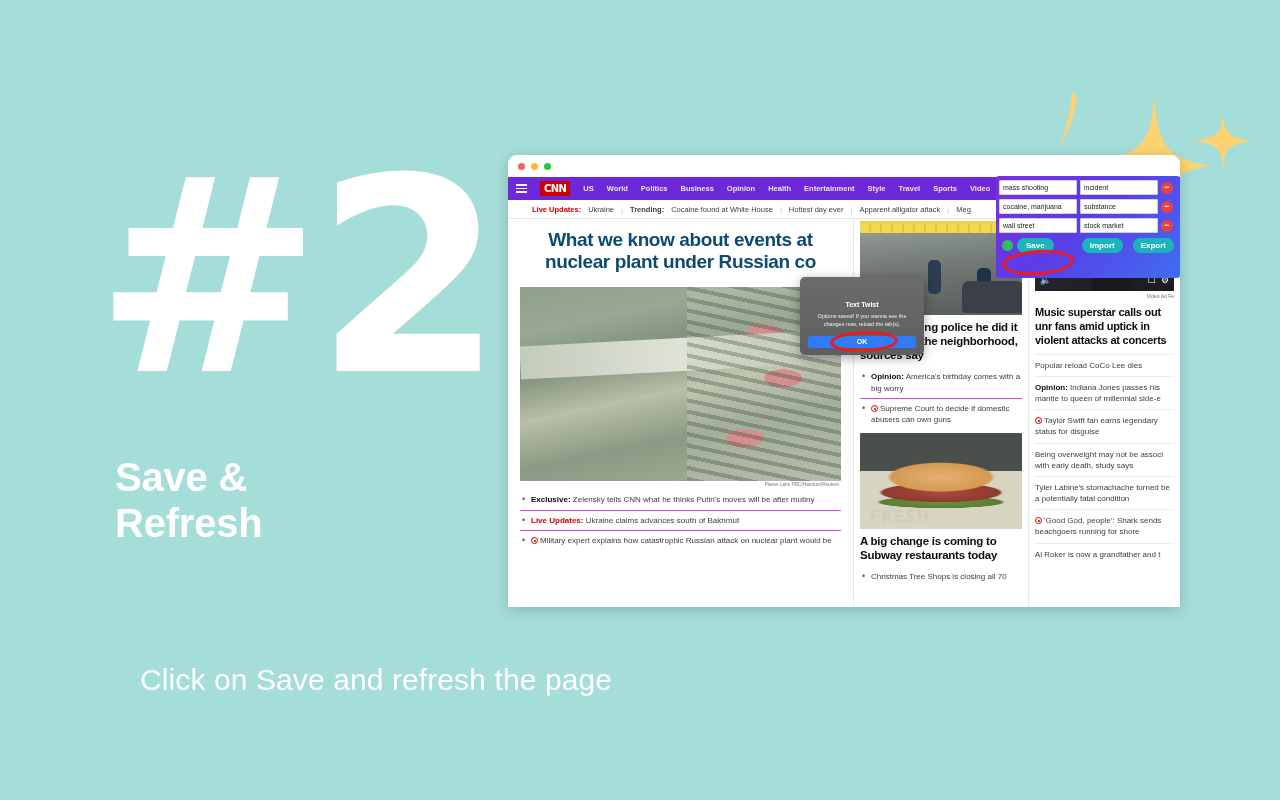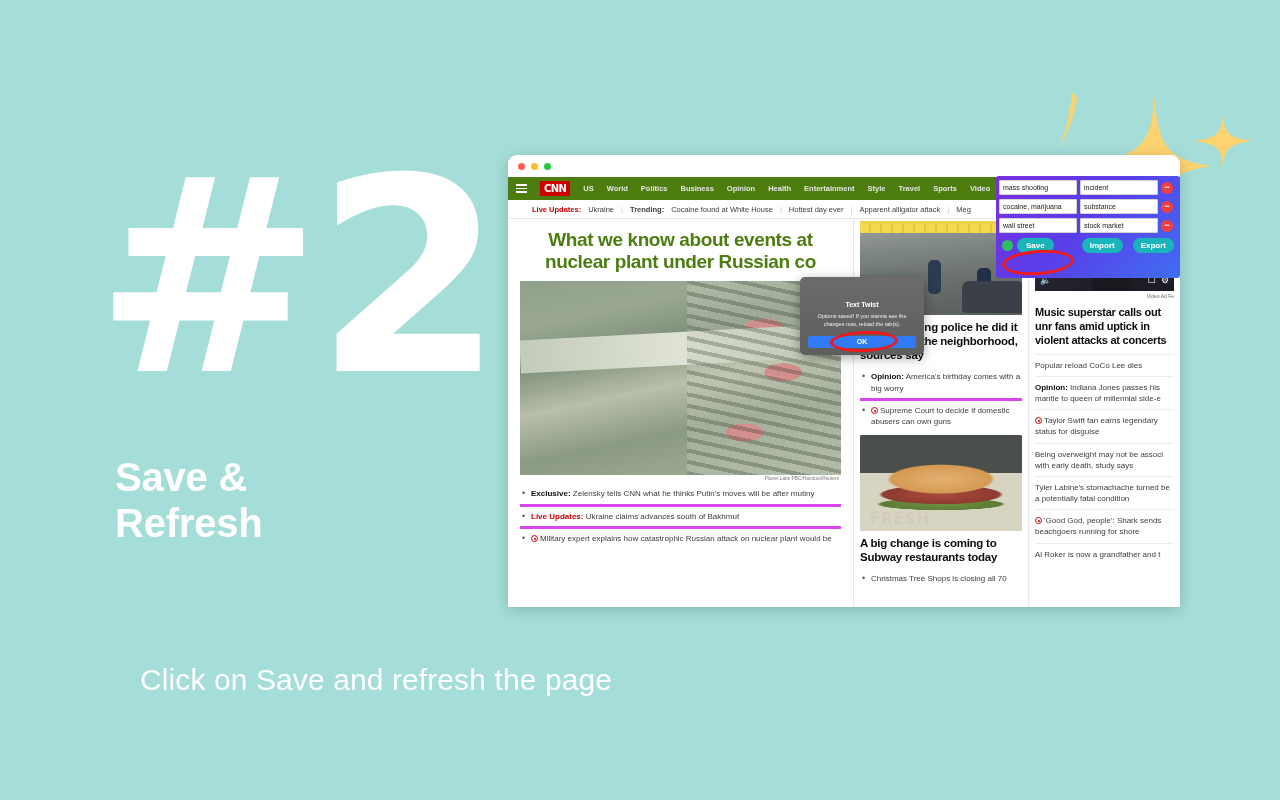--- a/index.html
+++ b/index.html
@@ -50,21 +50,21 @@
     height: 22px; background: #ffffff;
     display: flex; align-items: center; padding-left: 10px; gap: 6px;
   }
   .dot { width: 7px; height: 7px; border-radius: 50%; }
   .dot.red { background: #ff5f57; }
   .dot.yellow { background: #febc2e; }
   .dot.green { background: #28c840; }
 
   
   .cnn-nav {
-    height: 23px; background: #4d7c0f;
+    height: 23px; background: #6d28d9;
     display: flex; align-items: center; gap: 13px;
     padding: 0 8px; color: #ffffff;
   }
   .hamburger { display: flex; flex-direction: column; gap: 2px; width: 11px; }
   .hamburger i { display: block; height: 1.5px; background: #fff; }
   .cnn-logo {
     background: #cc0000; color: #fff; font-weight: 800;
     font-size: 10px; padding: 3px 4px 2px; letter-spacing: -0.6px;
     font-family: "DejaVu Sans", sans-serif; line-height: 1;
   }
@@ -83,23 +83,23 @@
   .ticker .lbl.red { color: #cc0000; }
   .ticker .sep { color: #c8c8c8; }
 
   
   .cnn-body { display: flex; height: 388px; }
   .col-left { width: 345px; padding: 8px 12px 0; }
   .col-mid { width: 175px; padding: 0 6px; border-left: 1px solid #e8e8e8; }
   .col-right { width: 152px; padding: 0 6px; border-left: 1px solid #e8e8e8; }
 
   .lead-headline {
-    font-size: 19px; font-weight: 700; color: #4d7c0f;
+    font-size: 19px; font-weight: 700; color: #0c4a6e;
     line-height: 1.17; letter-spacing: -0.4px; text-align: center;
-    padding: 2px 6px 8px;
+    padding: 2px 6px 14px;
     font-family: "Liberation Sans", sans-serif;
   }
   .hero-img {
     width: 100%; height: 194px; border-radius: 1px; position: relative;
     background:
       radial-gradient(ellipse 30px 14px at 76% 24%, #d8656c 0%, #d8656c 62%, transparent 64%),
       radial-gradient(ellipse 30px 14px at 82% 47%, #d8656c 0%, #d8656c 62%, transparent 64%),
       radial-gradient(ellipse 30px 14px at 70% 78%, #d8656c 0%, #d8656c 62%, transparent 64%),
       linear-gradient(168deg, #8fa08a 0%, #9aa893 18%, #7e8f7a 34%, #b9bfa8 52%, #8b9a84 70%, #a7b29b 100%);
     overflow: hidden;
@@ -117,21 +117,21 @@
   .img-credit {
     font-size: 4.8px; color: #7a7a7a; text-align: right; padding: 1px 2px 3px;
   }
   .story-head {
     font-size: 11.5px; font-weight: 700; color: #0c0c0c;
     line-height: 1.25; letter-spacing: -0.25px; padding-bottom: 6px;
   }
   ul.story-list { list-style: none; }
   ul.story-list li {
     font-size: 8px; color: #3c3c3c; line-height: 1.4;
-    padding: 4px 0 4px 11px; position: relative; border-top: 3px solid #d946ef;
+    padding: 4px 0 4px 11px; position: relative; border-top: 1px solid #d946ef;
   }
   ul.story-list li:first-child { border-top: none; }
   ul.story-list li::before {
     content: "•"; position: absolute; left: 2px; top: 3px; color: #5a5a5a; font-size: 9px;
   }
   ul.story-list b { color: #0c0c0c; }
   ul.story-list b.red { color: #cc0000; }
   .vid-dot {
     display: inline-block; width: 7px; height: 7px; border-radius: 50%;
     border: 1.2px solid #cc0000; position: relative; vertical-align: -1px; margin-right: 2px;

